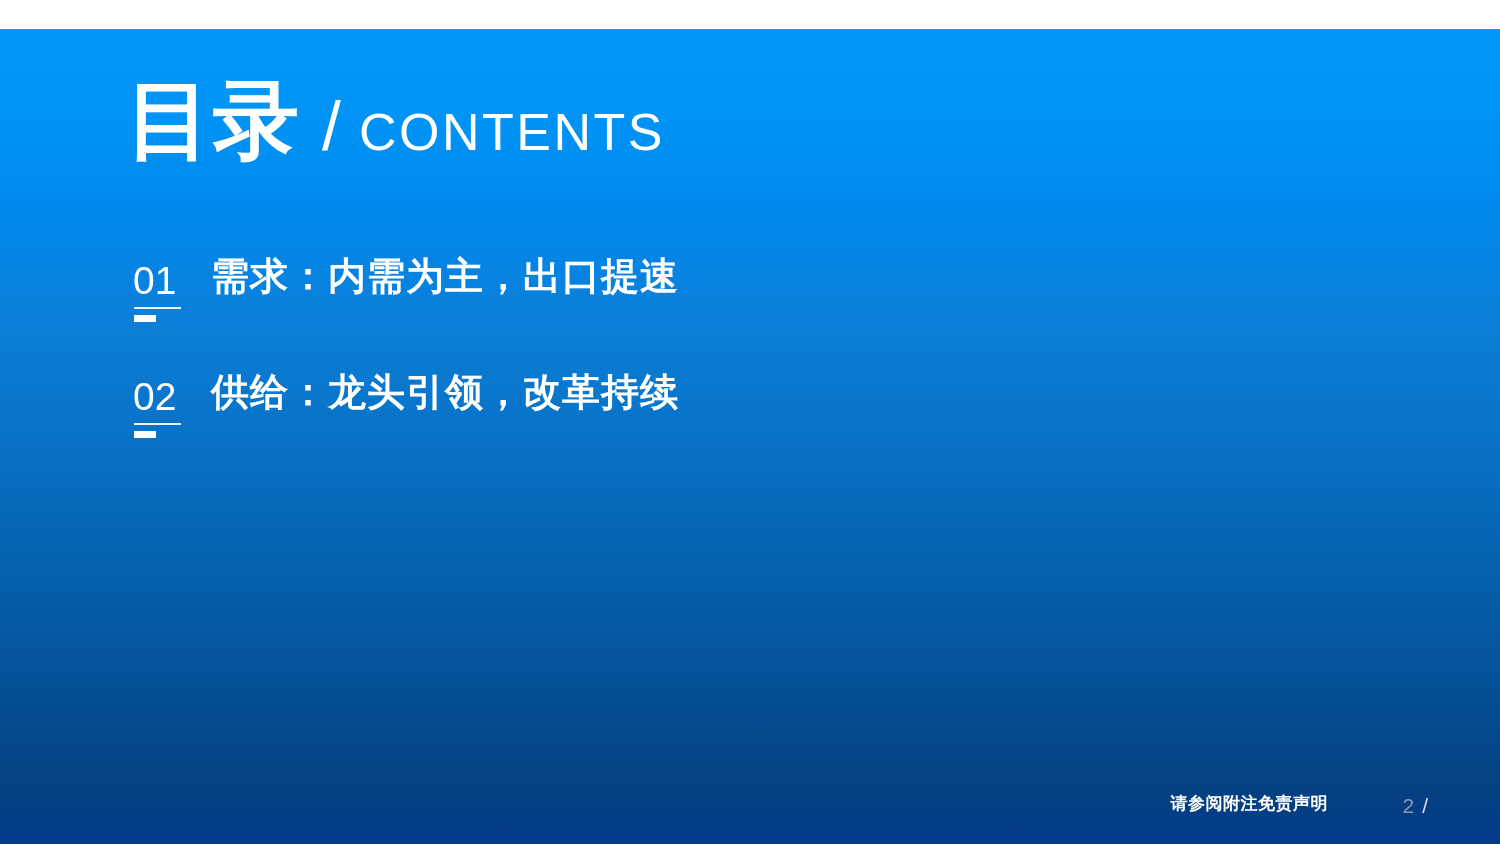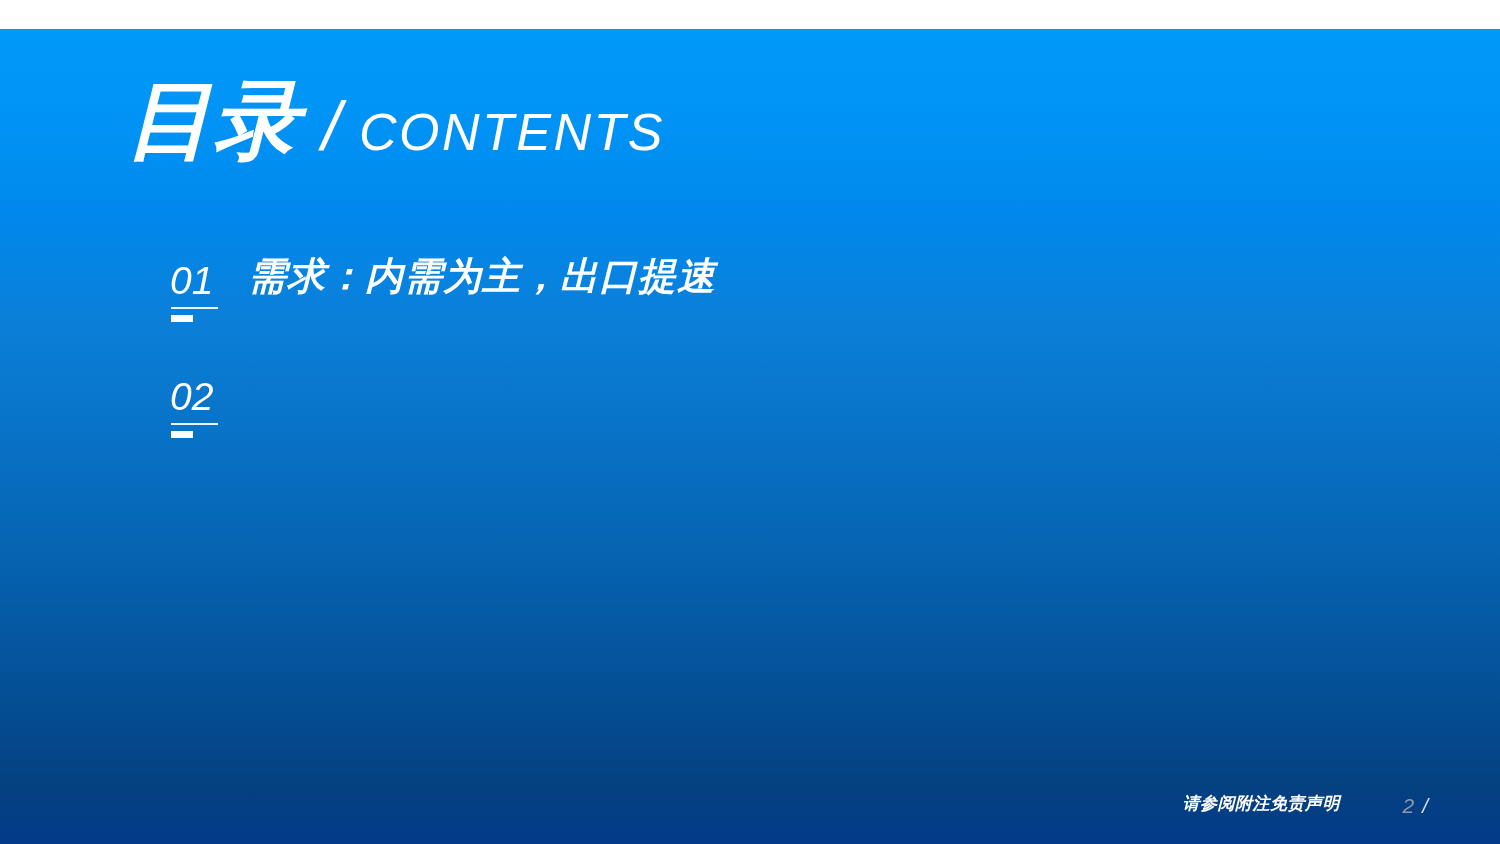--- a/index.html
+++ b/index.html
@@ -11,21 +11,20 @@
     background: #ffffff;
     overflow: hidden;
     font-family: "Liberation Sans", "DejaVu Sans", sans-serif;
   }
 
   .slide-root {
     position: relative;
     width: 1220px;
     height: 844px;
     background: #1d4ed8;
-    font-style: italic;
   }
 
   
   .top-margin {
     position: absolute;
     left: 0; top: 0;
     width: 1500px;
     height: 29px;
     background: #ffffff;
   }
@@ -94,21 +93,20 @@
     position: relative;
     height: 116px;
     display: flex;
     align-items: flex-start;
   }
   .item-num-wrap {
     position: relative;
     width: 66px;
     flex: 0 0 66px;
     padding-top: 20px;
-    margin-left: 37px;
   }
   .item-num {
     font-family: "Liberation Sans", sans-serif;
     font-size: 39px;
     font-weight: 400;
     color: #ffffff;
     line-height: 1;
     letter-spacing: 0px;
     display: inline-block;
   }
@@ -136,21 +134,21 @@
     line-height: 1;
     padding-top: 16px;
     padding-left: 12px;
     letter-spacing: 1px;
     white-space: nowrap;
   }
 
   
   .footer-disclaimer {
     position: absolute;
-    right: 160px;
+    right: 172px;
     bottom: 29px;
     font-family: "DejaVu Sans", "Liberation Sans", sans-serif;
     font-size: 17px;
     font-weight: 700;
     color: #ffffff;
     letter-spacing: 0.5px;
     white-space: nowrap;
   }
   .footer-pagenum {
     position: absolute;
@@ -192,20 +190,21 @@
         </div>
         <div class="item-text">需求：内需为主，出口提速</div>
       </div>
 
       <div class="content-item">
         <div class="item-num-wrap">
           <span class="item-num">02</span>
           <span class="num-rule"></span>
           <span class="num-tick"></span>
         </div>
+        <div class="item-text">供给：龙头引领，改革持续</div>
       </div>
 
 
     </div>
 
     <div class="footer-disclaimer">请参阅附注免责声明</div>
 
     <div class="footer-pagenum">
       <span class="page-current">2</span>
       <span class="page-sep">/</span>

